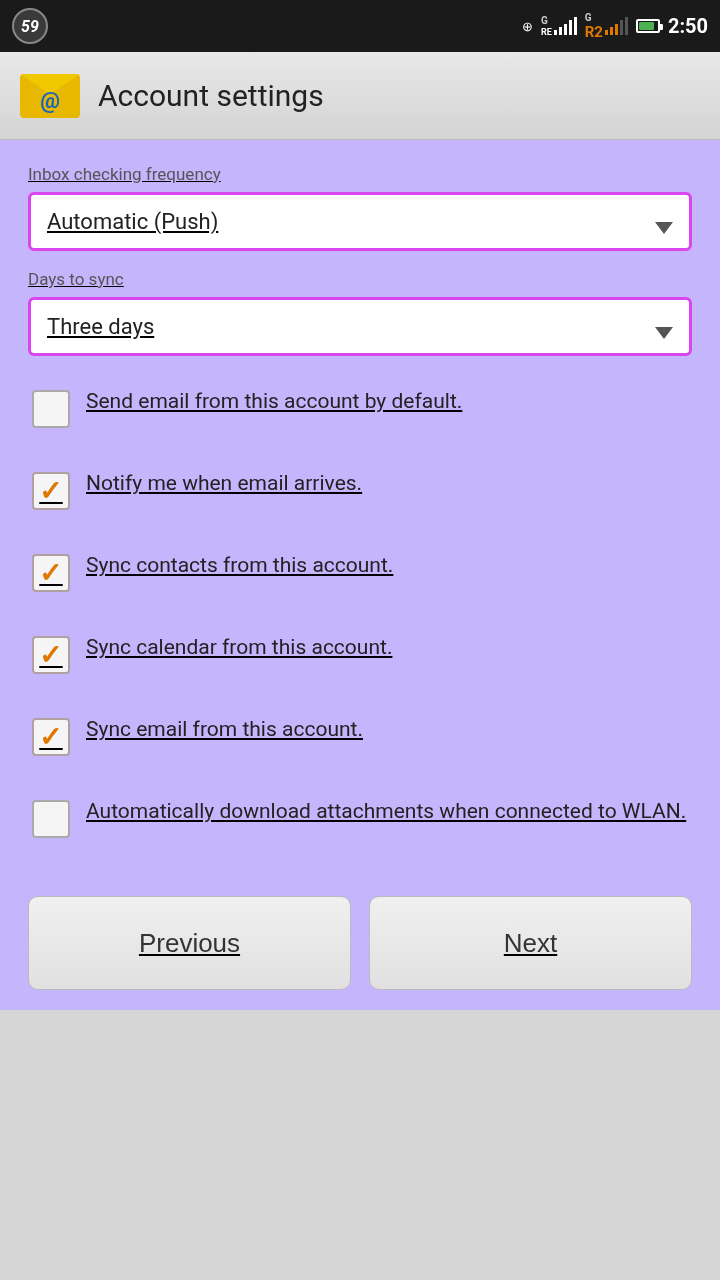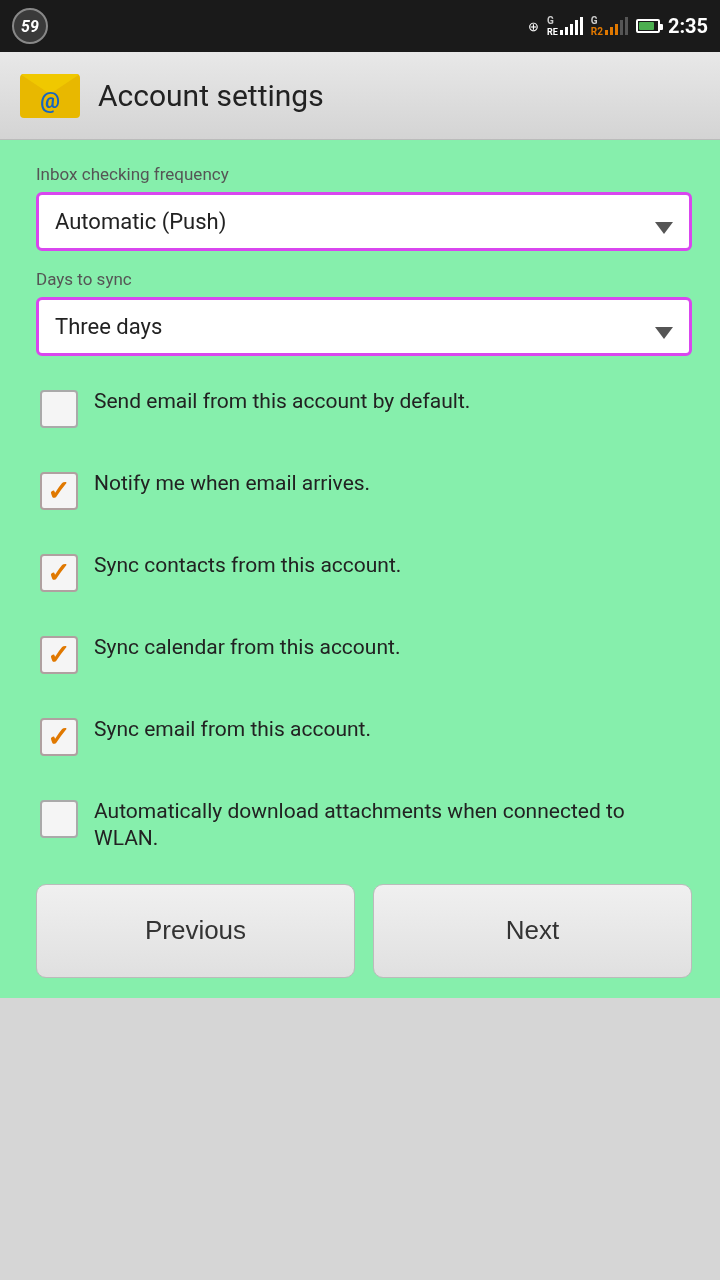--- a/index.html
+++ b/index.html
@@ -163,22 +163,23 @@
     }
 
     .app-title {
       font-size: 30px;
       color: #222;
       font-weight: normal;
     }
 
     
     #main-content {
-      padding: 24px 28px 20px 36px;
-      background: #86efac;
+      padding: 24px 28px 20px 28px;
+      background: #c4b5fd;
+      text-decoration: underline;
     }
 
     .section-label {
       font-size: 17px;
       color: #555;
       margin-bottom: 8px;
     }
 
     .dropdown-wrapper {
       width: 100%;
@@ -252,21 +253,21 @@
     .checkbox-label {
       font-size: 21px;
       color: #222;
       line-height: 1.3;
     }
 
     
     .buttons-row {
       display: flex;
       gap: 18px;
-      margin-top: 17px;
+      margin-top: 44px;
       padding: 0 0;
     }
 
     .btn {
       flex: 1;
       height: 94px;
       background: linear-gradient(180deg, #f0f0f0 0%, #e0e0e0 100%);
       border: 1px solid #bbb;
       border-radius: 10px;
       display: flex;
@@ -291,33 +292,33 @@
       <span class="signal-label" style="font-size:10px;color:#ccc;">G<br><span style="color:#fff;font-size:9px;margin-top:44px;">RE</span></span>
       <div class="signal-bars">
         <span style="height:5px;"></span>
         <span style="height:8px;"></span>
         <span style="height:11px;"></span>
         <span style="height:15px;"></span>
         <span style="height:18px;"></span>
       </div>
     </div>
     <div style="display:flex;align-items:center;gap:2px;">
-      <span class="signal-label" style="font-size:10px;color:#ccc;">G<br><span style="color:#e07800;font-size:10px;">R2</span></span>
+      <span class="signal-label" style="font-size:10px;color:#ccc;">G<br><span style="color:#e07800;font-size:15px;">R2</span></span>
       <div class="signal-bars">
         <span style="height:5px;background:#e07800;"></span>
         <span style="height:8px;background:#e07800;"></span>
         <span style="height:11px;background:#e07800;"></span>
         <span style="height:15px;background:#555;"></span>
         <span style="height:18px;background:#555;"></span>
       </div>
     </div>
     <div class="battery-icon">
       <div class="battery-fill"></div>
     </div>
-    <span class="status-time">2:35</span>
+    <span class="status-time">2:50</span>
   </div>
 </div>
 
 <div id="app-header">
   <div class="app-icon">
     <div class="email-envelope">
       <span class="at-symbol">@</span>
     </div>
   </div>
   <span class="app-title">Account settings</span>

